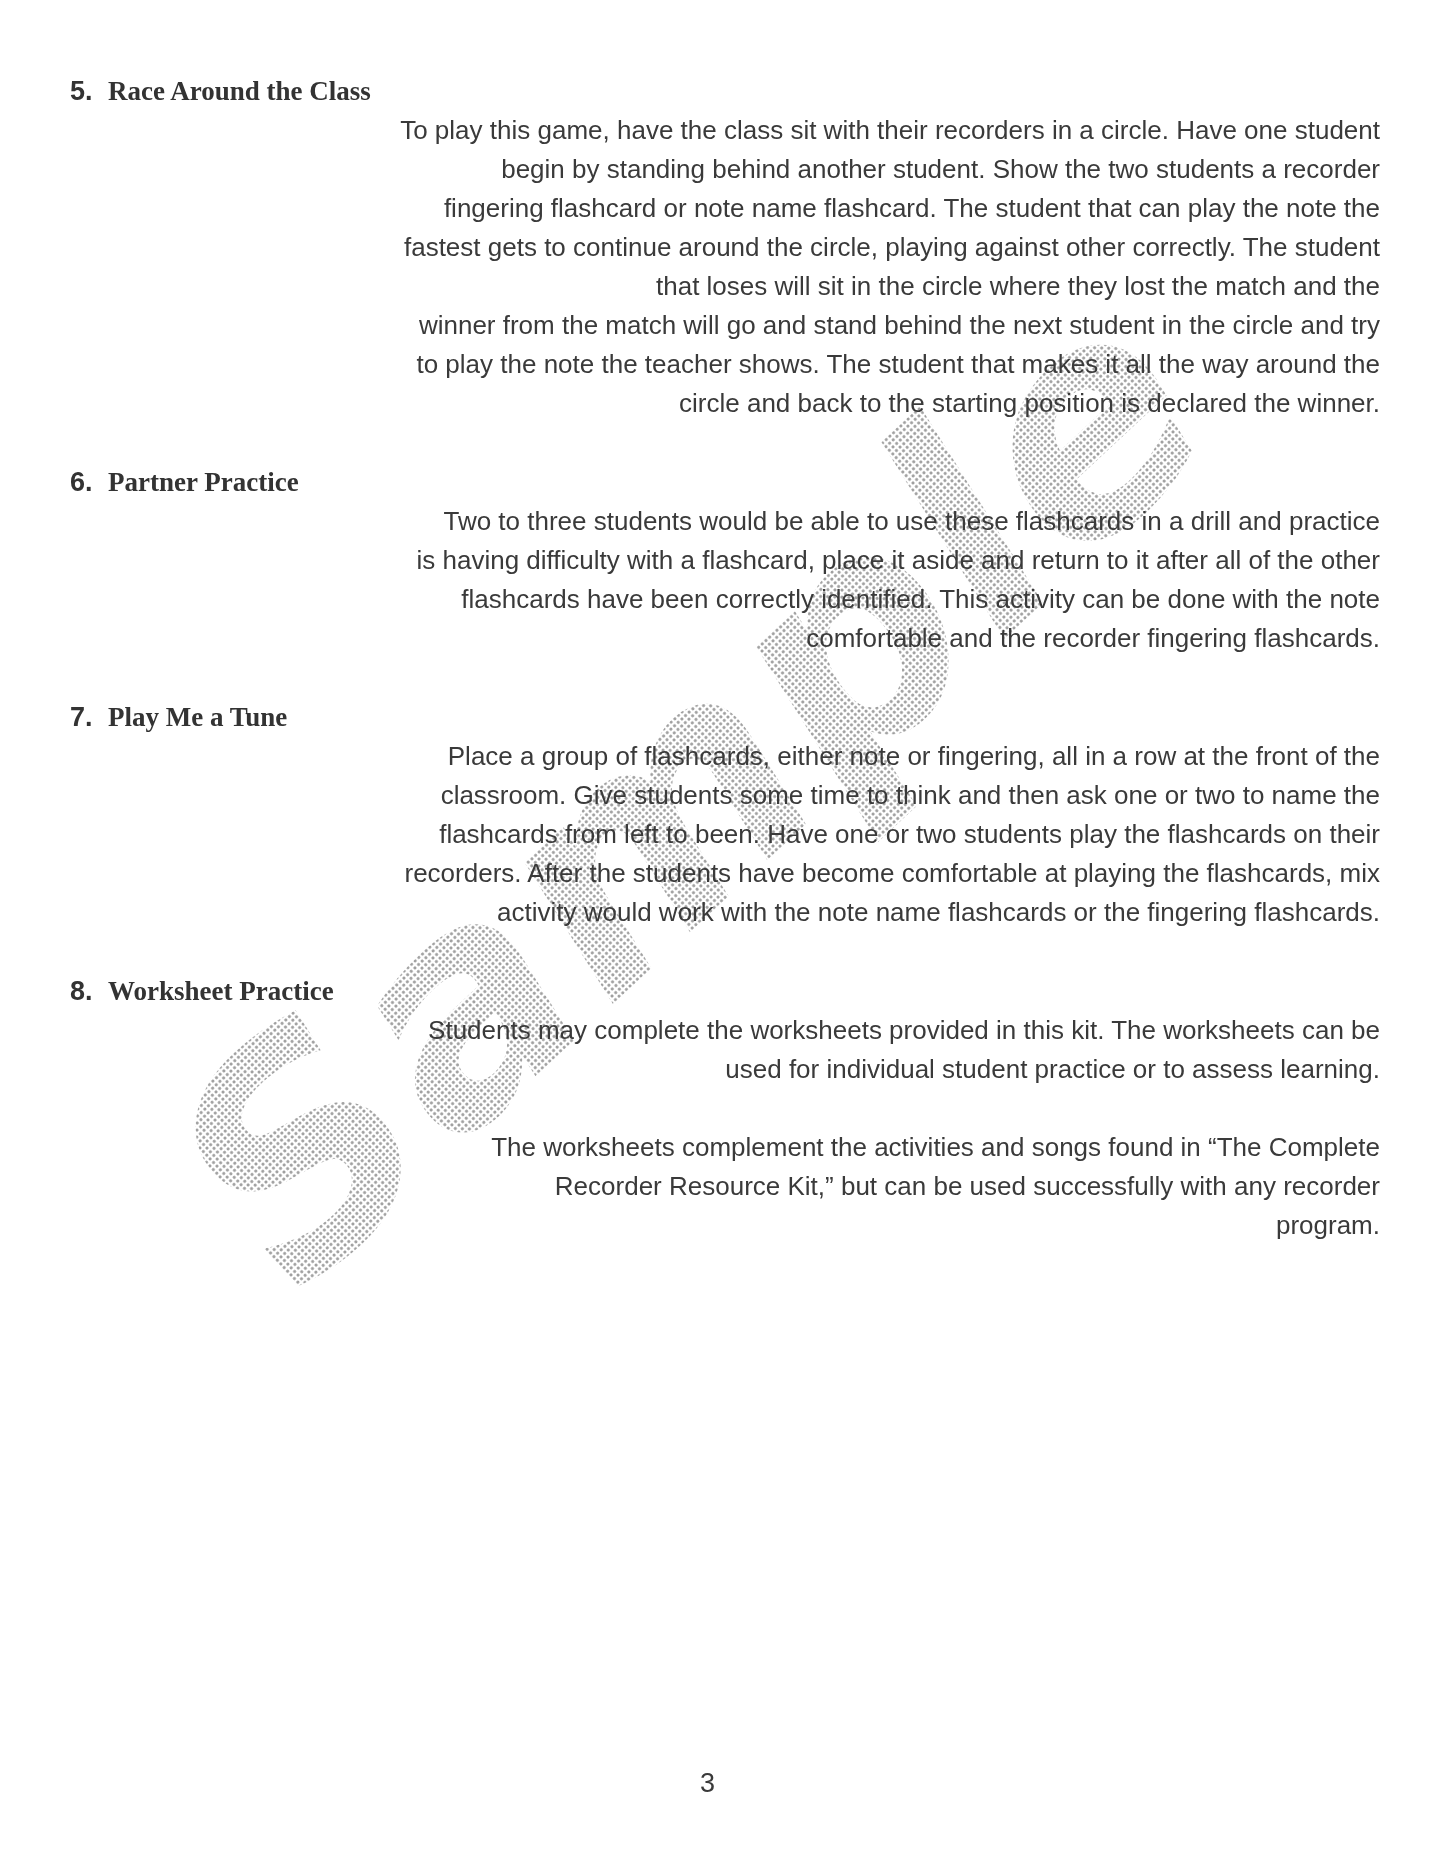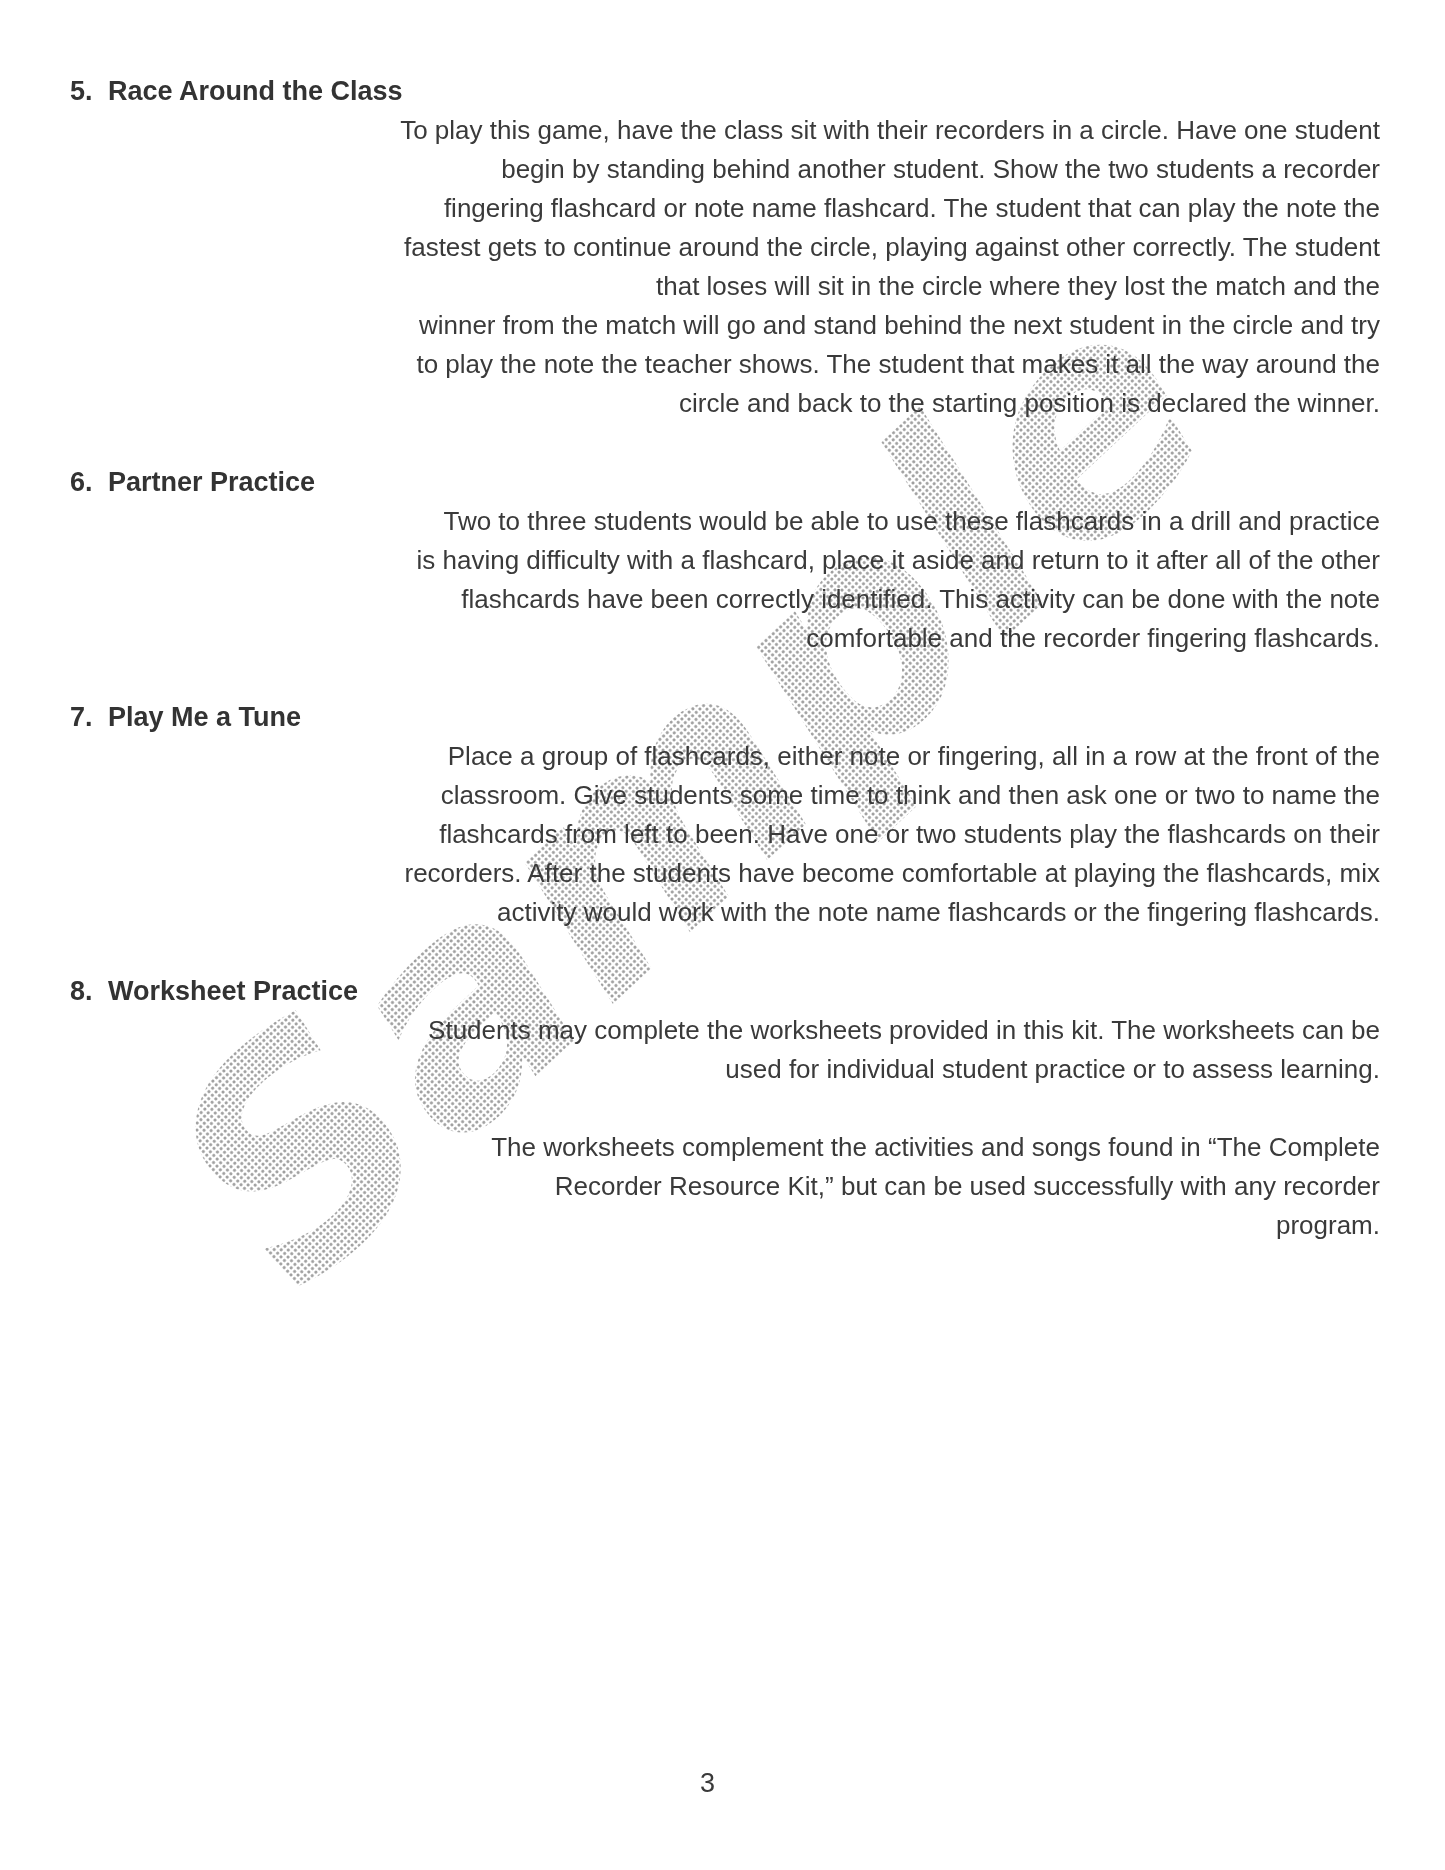--- a/index.html
+++ b/index.html
@@ -56,20 +56,21 @@
     color:#333333;
   }
   .title{
     margin:0;
     font-weight:700;
     font-size:27px;
     line-height:39px;
     color:#333333;
     grid-column:2;
     grid-row:1;
+    font-family:Liberation Serif, serif;
   }
   .num{grid-column:1;grid-row:1;}
   .lines{grid-column:2;}
   .line{
     font-size:26px;
     line-height:39px;
     white-space:nowrap;
     text-align:right;
   }
   .line:empty{min-height:39px;}

